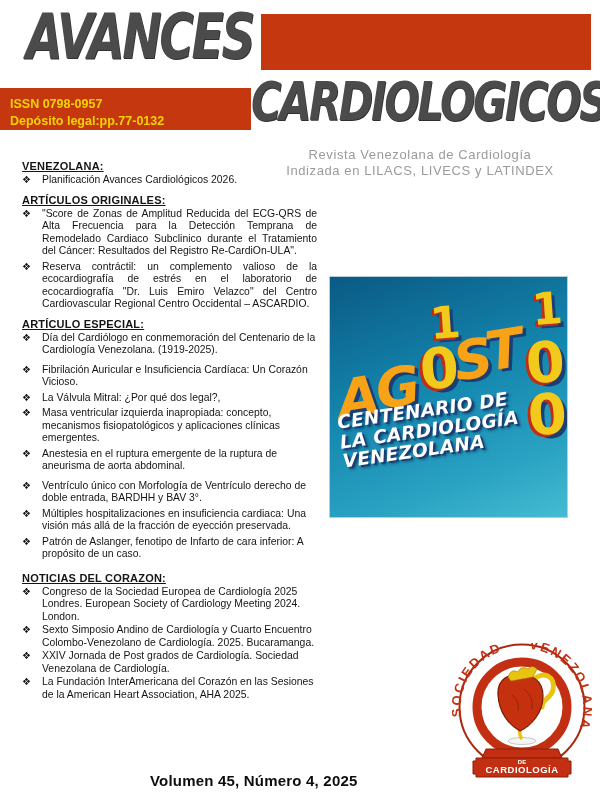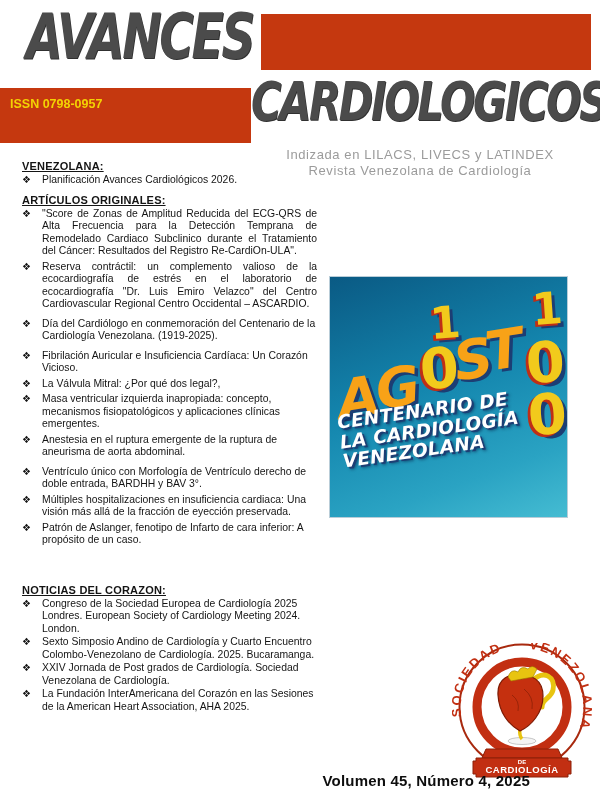--- a/index.html
+++ b/index.html
@@ -4,34 +4,34 @@
 <style>
   html,body { margin:0; padding:0; background:#ffffff; }
   .page { position:relative; width:600px; height:800px; background:#ffffff; overflow:hidden;
           font-family:"Liberation Sans", sans-serif; }
 
   
   .title-avances { position:absolute; left:26px; top:0px; font-family:"DejaVu Sans",sans-serif;
     font-weight:bold; font-style:italic; font-size:62px; color:#4b4b4b; letter-spacing:-3px;
     transform:scaleX(0.76); transform-origin:left top; text-shadow:1px 1px 0 #303030; white-space:nowrap; }
   .band-top { position:absolute; left:261px; top:14px; width:330px; height:56px; background:#c5380f; }
-  .band-left { position:absolute; left:0; top:88px; width:251px; height:55px; background:#c5380f; }
+  .band-left { position:absolute; left:0; top:88px; width:251px; height:42px; background:#c5380f; }
   .issn-block { position:absolute; left:10px; top:8px; color:#f3d303; font-weight:bold;
     font-size:12.5px; line-height:17px; white-space:nowrap; }
   .title-cardio { position:absolute; left:251px; top:70px; font-family:"DejaVu Sans",sans-serif;
     font-weight:bold; font-style:italic; font-size:54px; color:#4b4b4b; letter-spacing:-3px;
     transform:scaleX(0.77); transform-origin:left top; text-shadow:1px 1px 0 #303030; white-space:nowrap; }
   .subtitle { position:absolute; left:250px; top:147px; width:340px; text-align:center;
     color:#9b9b9b; font-size:13px; letter-spacing:0.6px; line-height:15.5px; }
 
   
   .toc { position:absolute; left:22px; top:160px; width:295px; color:#141414; }
   .toc-section { margin-top:7px; }
   .toc-section:first-child { margin-top:0; }
-  .toc-section.noticias { margin-top:37px; }
+  .toc-section.noticias { margin-top:11px; }
   .toc-heading { margin:0 0 2px 0; font-size:11px; font-weight:bold; text-decoration:underline;
     letter-spacing:0.2px; }
   .toc-item { display:flex; margin-bottom:3px; font-size:10.4px; line-height:12.5px; }
   .noticias .toc-item { margin-bottom:1px; }
   .toc-item .bullet { width:12px; flex:none; margin-right:8px; font-size:10px; }
   .toc-item .txt { flex:1; }
   .toc-item.justify .txt { text-align:justify; }
 
   
   .poster { position:absolute; left:330px; top:277px; width:237px; height:240px; overflow:hidden;
@@ -51,39 +51,40 @@
   .poster-caption { position:absolute; left:6px; top:136px; transform:rotate(-8deg);
     transform-origin:left top; color:#ffffff; font-weight:bold; font-style:italic;
     font-family:"DejaVu Sans",sans-serif; font-size:18.5px; line-height:19.5px;
     letter-spacing:0.3px; white-space:nowrap;
     text-shadow:2px 2px 0 #1c3e74, 3px 3px 3px rgba(0,20,60,.5); }
 
   
   .logo { position:absolute; left:452px; top:643px; width:140px; height:142px; }
 
   
-  .footer { position:absolute; left:150px; top:772px; width:380px; text-align:right;
+  .footer { position:absolute; left:150px; top:772px; width:380px; text-align:left;
     font-size:15px; font-weight:bold; color:#0d0d0d; letter-spacing:0.2px; }
 </style>
 </head>
 <body>
 
 <div class="page">
 
   <div class="title-avances">AVANCES</div>
   <div class="band-top"></div>
   <div class="band-left">
     <div class="issn-block">
       <div>ISSN 0798-0957</div>
+      <div>Depósito legal:pp.77-0132</div>
     </div>
   </div>
   <div class="title-cardio">CARDIOLOGICOS</div>
   <div class="subtitle">
+    <div>Revista Venezolana de Cardiología</div>
     <div>Indizada en LILACS, LIVECS y LATINDEX</div>
-    <div>Revista Venezolana de Cardiología</div>
   </div>
 
   <div class="toc">
 
     <div class="toc-section">
       <h3 class="toc-heading">VENEZOLANA:</h3>
       <div class="toc-item">
         <span class="bullet">❖</span>
         <span class="txt">Planificación Avances Cardiológicos 2026.</span>
       </div>
@@ -95,20 +96,21 @@
         <span class="bullet">❖</span>
         <span class="txt">"Score de Zonas de Amplitud Reducida del ECG-QRS de Alta Frecuencia para la Detección Temprana de Remodelado Cardiaco Subclinico durante el Tratamiento del Cáncer: Resultados del Registro Re-CardiOn-ULA".</span>
       </div>
       <div class="toc-item justify">
         <span class="bullet">❖</span>
         <span class="txt">Reserva contráctil: un complemento valioso de la ecocardiografía de estrés en el laboratorio de ecocardiografía "Dr. Luis Emiro Velazco" del Centro Cardiovascular Regional Centro Occidental – ASCARDIO.</span>
       </div>
     </div>
 
     <div class="toc-section">
+      <h3 class="toc-heading">ARTÍCULO ESPECIAL:</h3>
       <div class="toc-item">
         <span class="bullet">❖</span>
         <span class="txt">Día del Cardiólogo en conmemoración del Centenario de la Cardiología Venezolana.  (1919-2025).</span>
       </div>
     </div>
 
     <div class="toc-section">
       <div class="toc-item">
         <span class="bullet">❖</span>
         <span class="txt">Fibrilación Auricular e Insuficiencia Cardíaca: Un Corazón Vicioso.</span>

